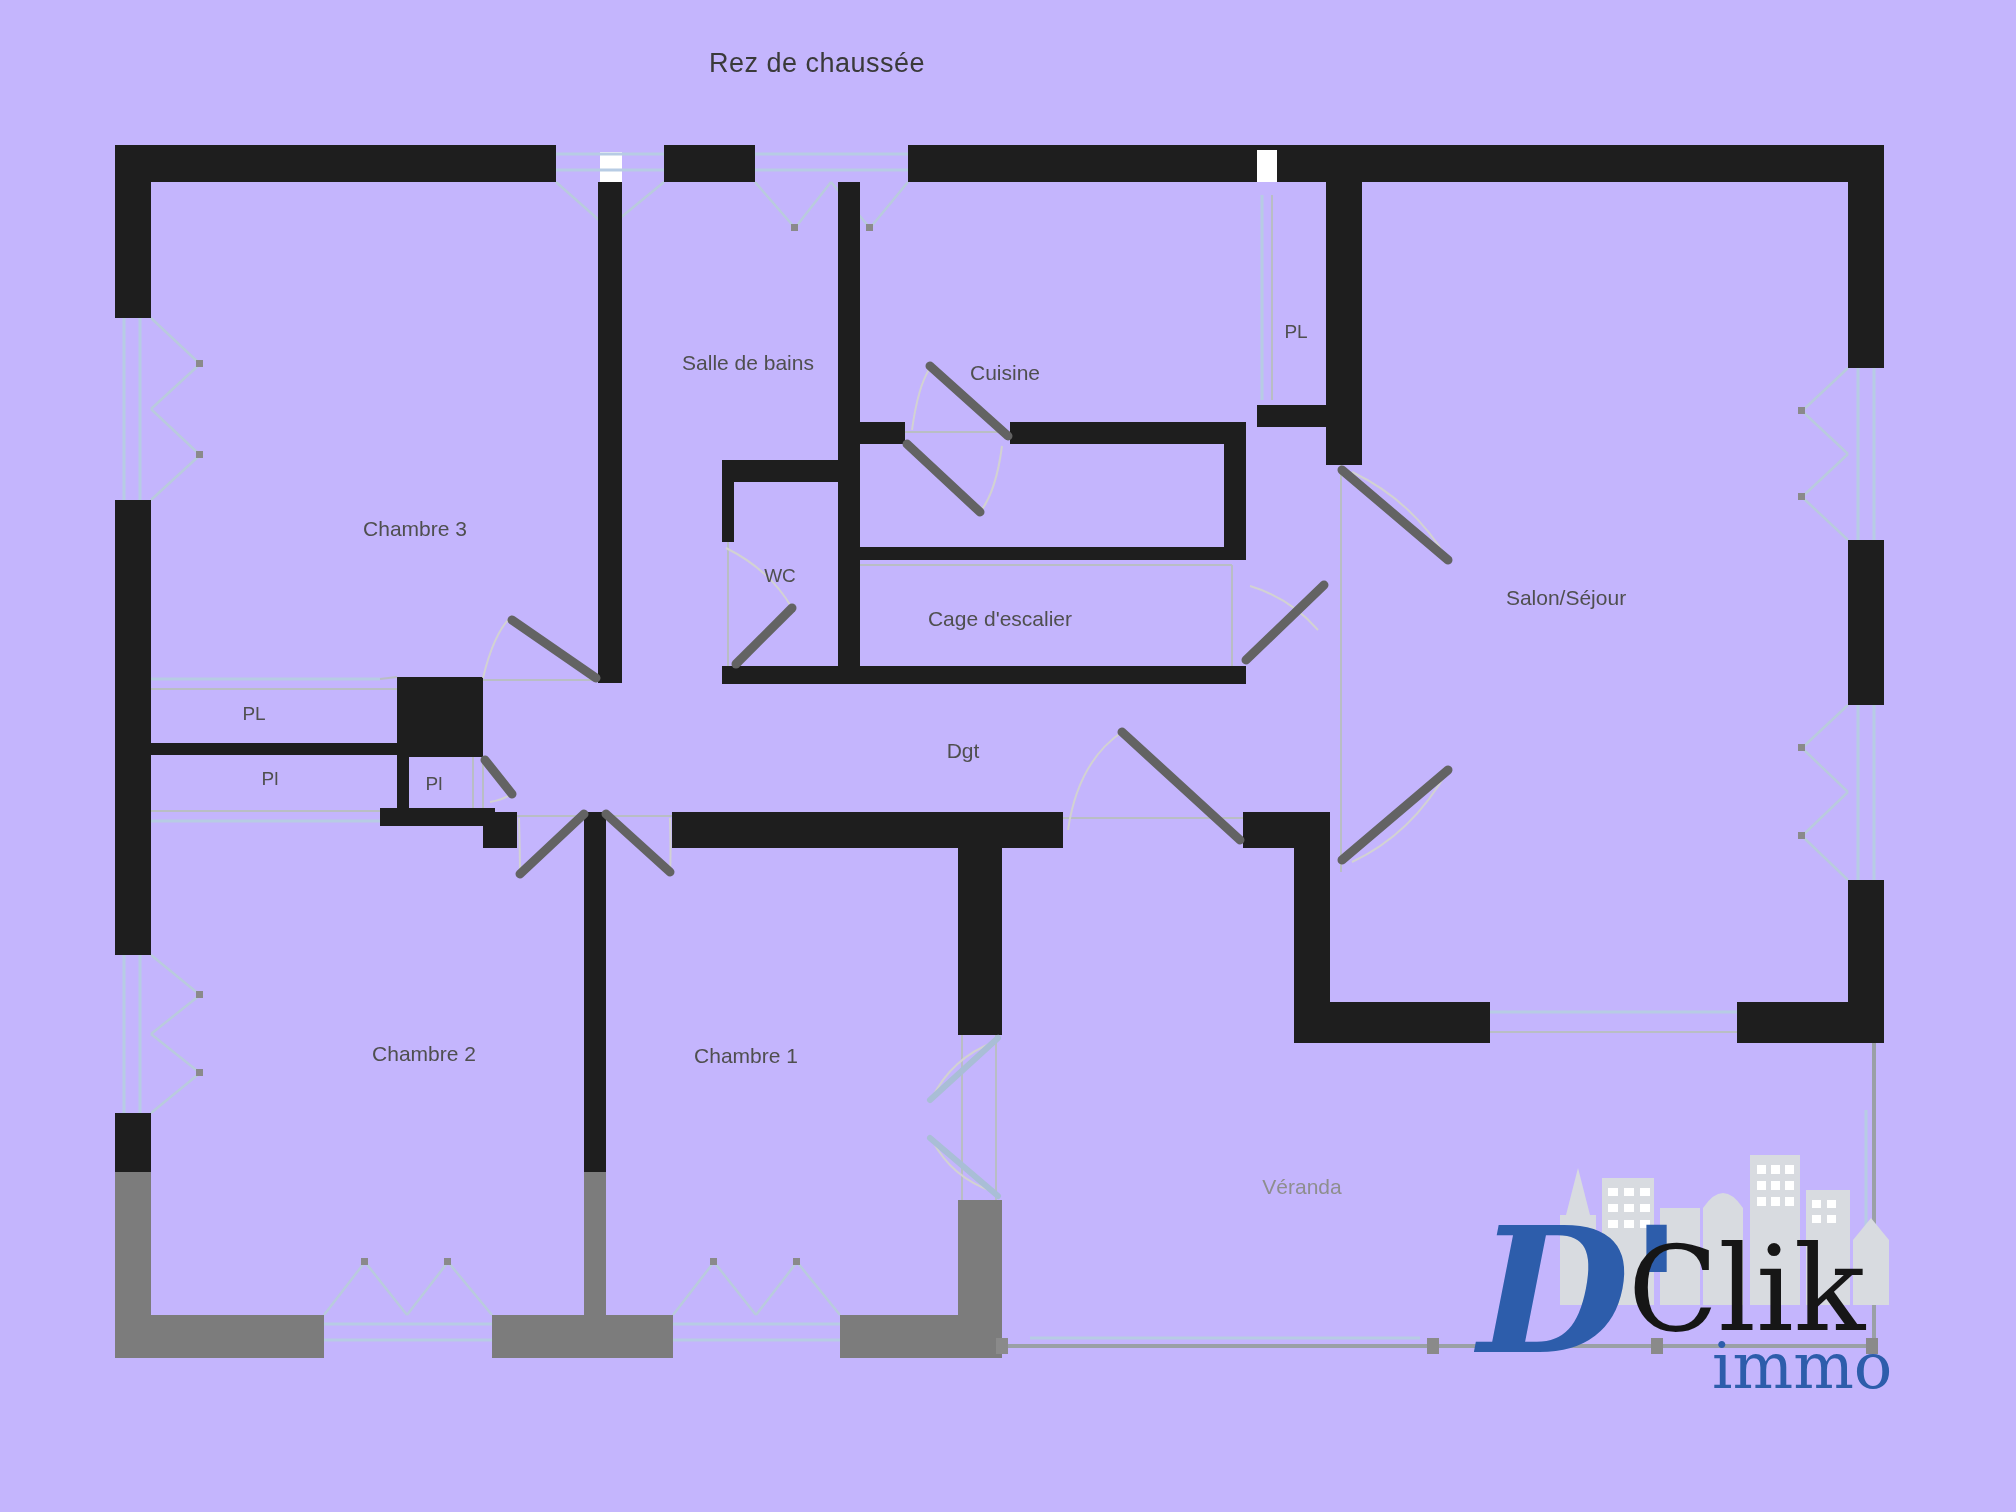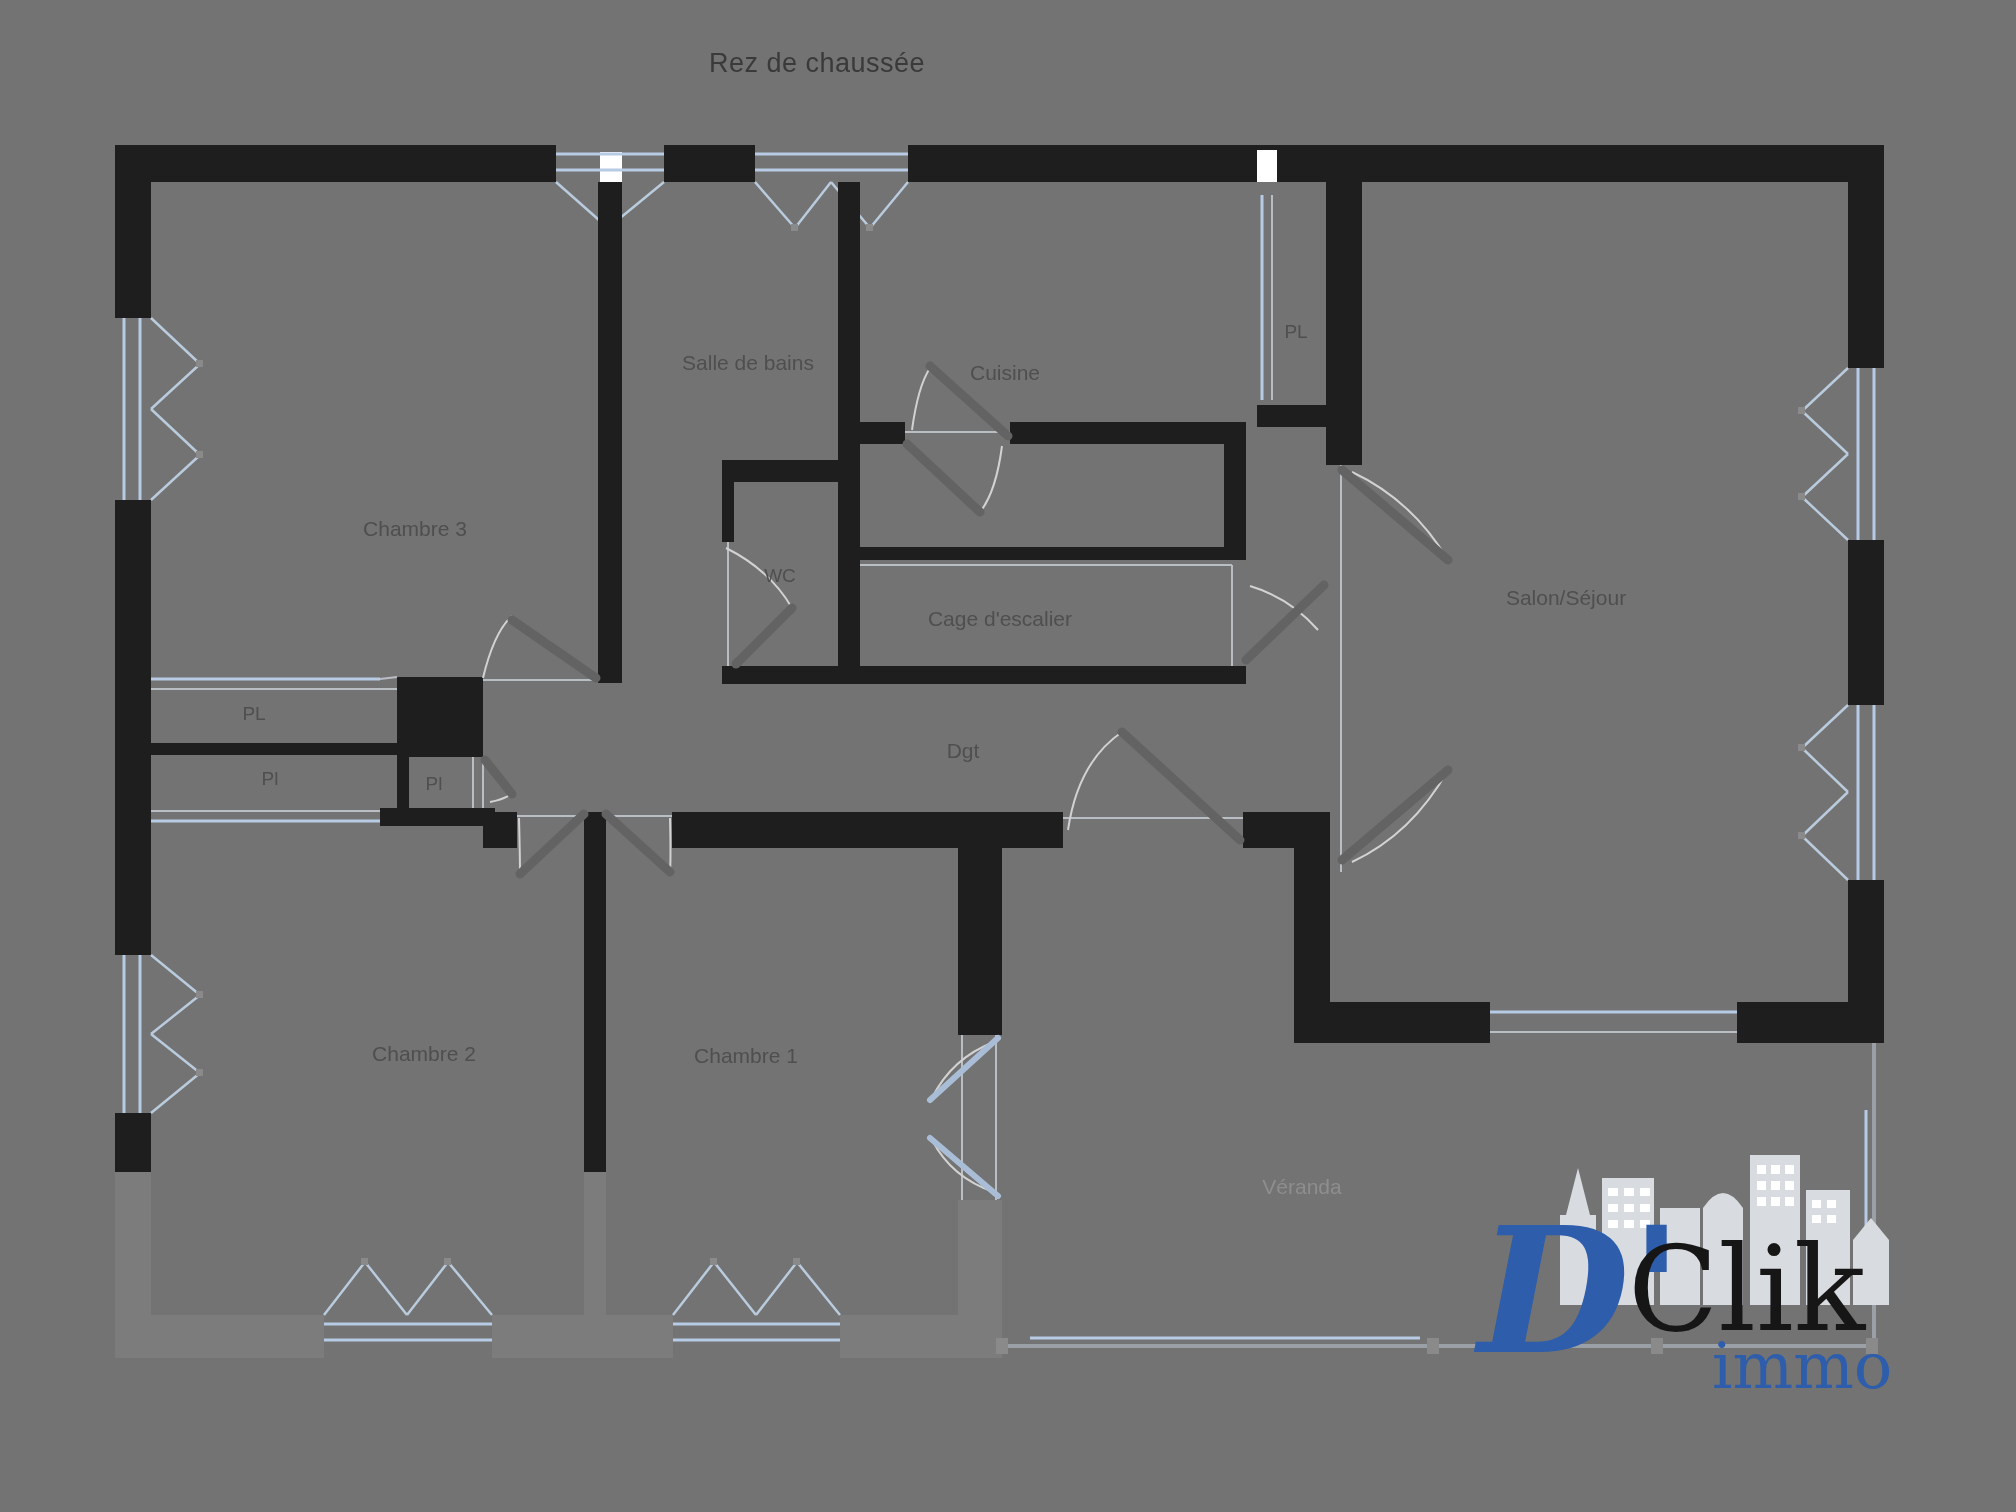--- a/index.html
+++ b/index.html
@@ -1,16 +1,16 @@
 <!DOCTYPE html>
 <html><head>
 <meta charset="utf-8">
 <style>
   html,body{margin:0;padding:0;background:#ffffff;}
-  .page{position:relative;width:2016px;height:1512px;background:#737373;overflow:hidden;
+  .page{position:relative;width:2016px;height:1512px;background:#c4b5fd;overflow:hidden;
         font-family:"Liberation Sans", sans-serif;}
   svg text{font-family:"Liberation Sans", sans-serif;}
   .room-label{fill:#4f4f4f;font-size:21px;}
   .room-label-small{fill:#4f4f4f;font-size:19px;}
   .veranda-label{fill:#8e8e8e;font-size:21px;}
   .plan-title{fill:#3a3a3a;font-size:27px;letter-spacing:.5px;}
   .wall{fill:#1e1e1e;}
   .gwall{fill:#7c7c7c;}
   .thin{stroke:#b9bec4;stroke-width:2;fill:none;}
   .winline{stroke:#b7cce4;stroke-width:3;fill:none;}

